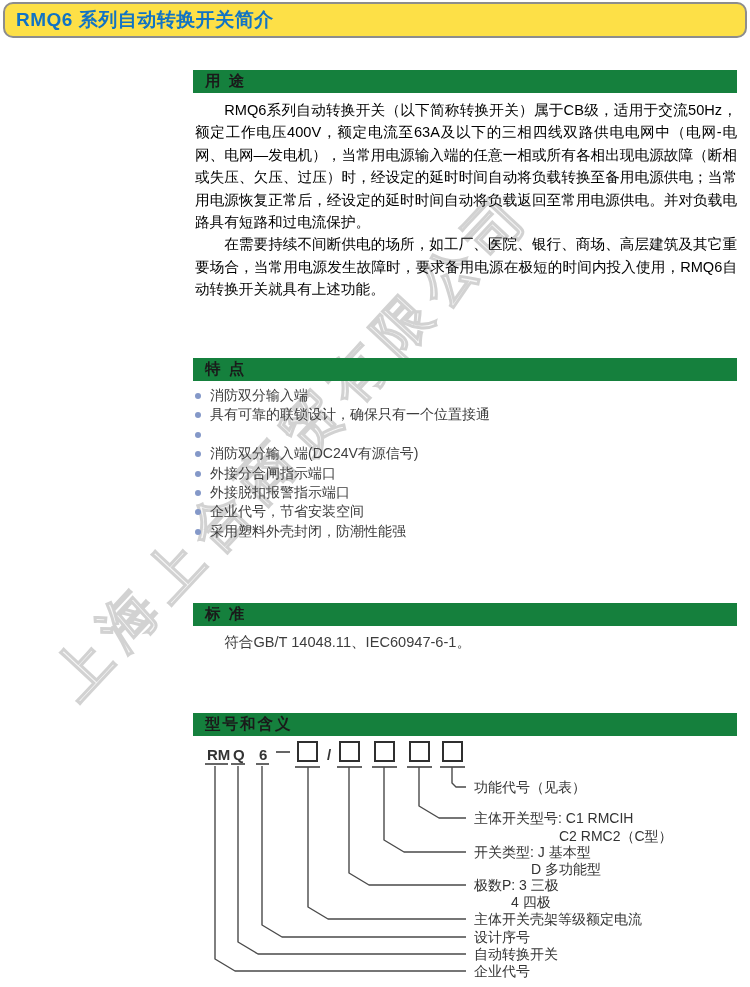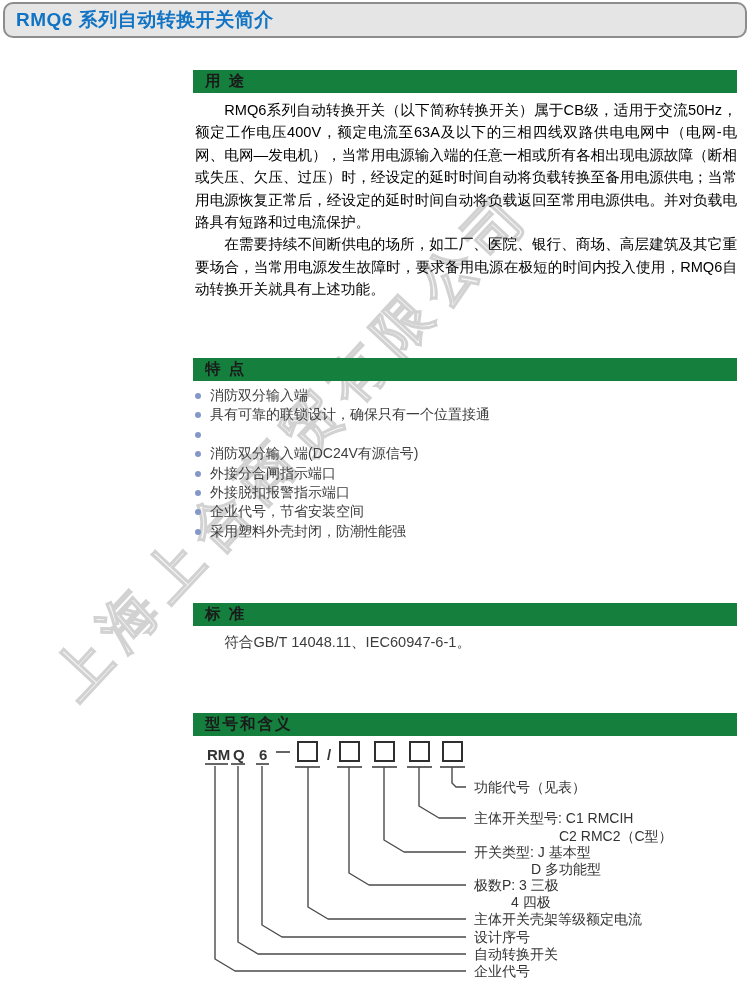--- a/index.html
+++ b/index.html
@@ -10,21 +10,21 @@
   
   .watermark { position:absolute; left:92px; top:640px; z-index:0;
     font-size:56px; font-weight:700; letter-spacing:11px; white-space:nowrap;
     color:#f7f7f7; -webkit-text-stroke:1.2px #d2d2d2;
     transform:rotate(-47deg); transform-origin:0 100%; }
 
   .layer { position:absolute; inset:0; z-index:1; }
 
   
   .header-box { position:absolute; left:3px; top:2px; width:744px; height:36px;
-    border:2px solid #8d8d8d; border-radius:10px; background:#e5e5e5;
+    border:2px solid #8d8d8d; border-radius:10px; background:#fde047;
     display:flex; align-items:center; padding-left:11px; }
   .header-title { font-size:19px; font-weight:700; color:#1173c4; letter-spacing:0.5px; }
 
   
   .bar { position:absolute; left:193px; width:544px; height:23px; background:#15803d;
     display:flex; align-items:center; padding-left:12px; }
   .bar-title { font-size:15.5px; font-weight:700; color:#1a1a1a; letter-spacing:2px; }
 
   .bar-usage    { top:70px; }
   .bar-features { top:358px; }

